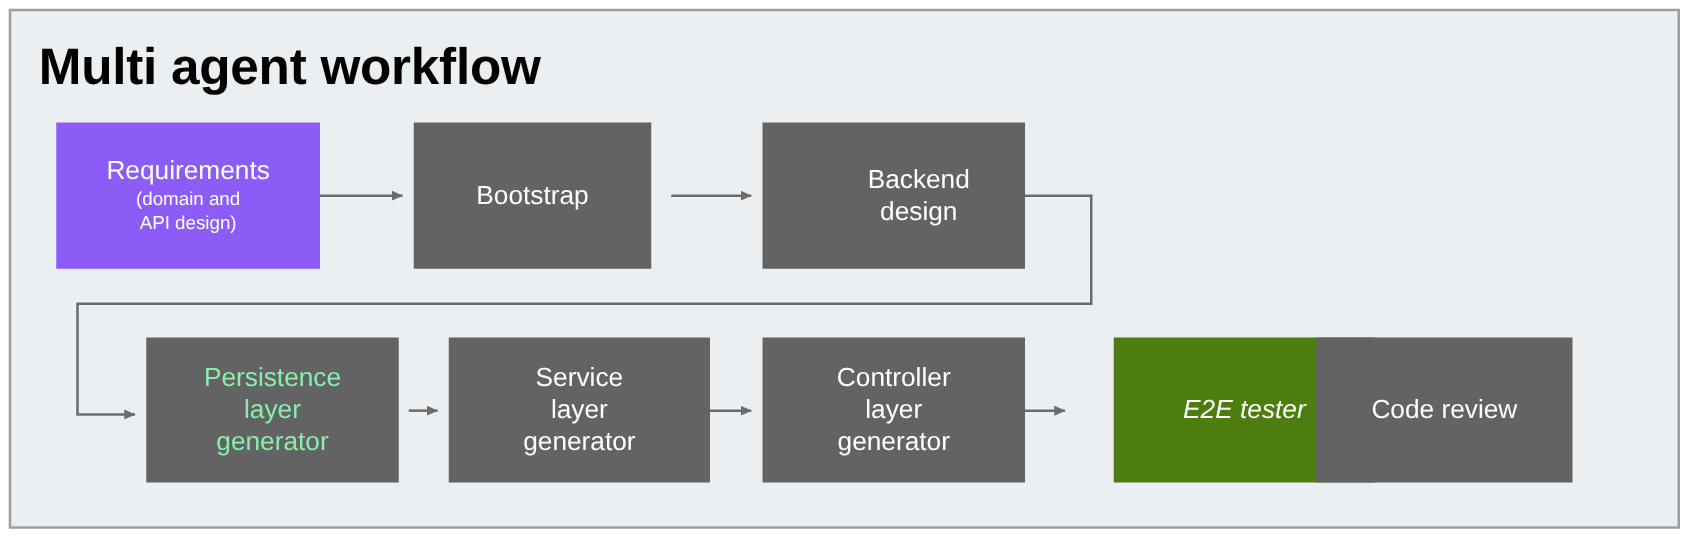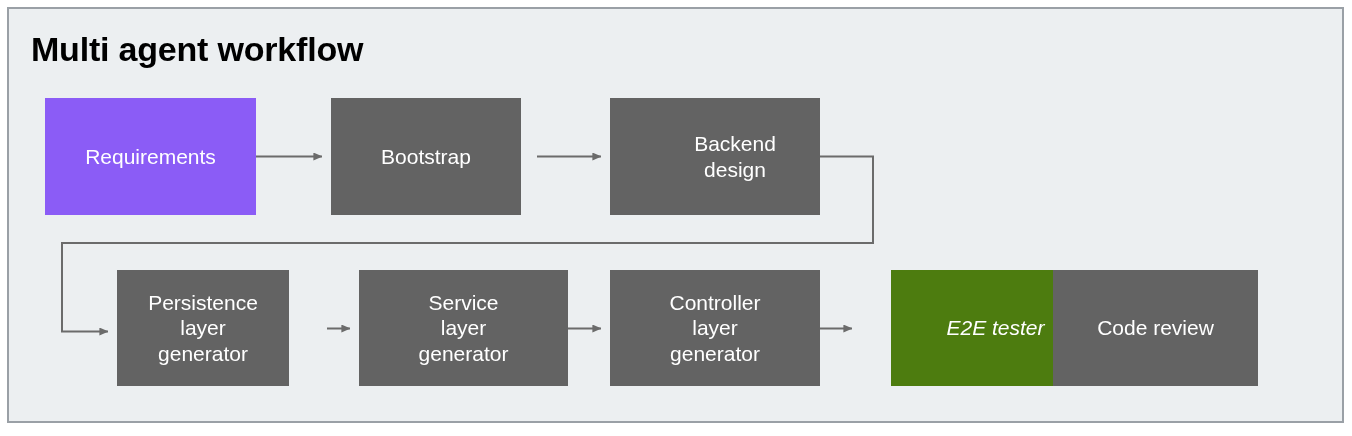--- a/index.html
+++ b/index.html
@@ -27,21 +27,21 @@
     height: 416px;
     box-sizing: border-box;
     background: #eceff1;
     border: 2px solid #9aa0a6;
   }
   
   #title {
     position: absolute;
     left: 31px;
     top: 30px;
-    font-size: 34px;
+    font-size: 41px;
     font-weight: bold;
     color: #000000;
     letter-spacing: -0.2px;
     white-space: nowrap;
   }
   
   .node {
     position: absolute;
     box-sizing: border-box;
     background: #636363;
@@ -100,29 +100,31 @@
     <path d="M568,328.5 L601,328.5" fill="none" stroke="#6b6b6b" stroke-width="2" marker-end="url(#arrowhead)"></path>
 
     <path d="M820,328.5 L852,328.5" fill="none" stroke="#6b6b6b" stroke-width="2" marker-end="url(#arrowhead)"></path>
 
     <path d="M1070,328.5 L1106,328.5" fill="none" stroke="#6b6b6b" stroke-width="2" marker-end="url(#arrowhead)"></path>
   </svg>
 
   <div id="nodes">
       <div class="node" style="left: 45px; top: 98px; width: 211px; height: 117px; background: #8b5cf6; color: rgb(255, 255, 255);">
         <div class="nlabel">Requirements</div>
+        <div class="nsub">(domain and
+API design)</div>
       </div>
       <div class="node" style="left: 331px; top: 98px; width: 190px; height: 117px; background: rgb(99, 99, 99); color: rgb(255, 255, 255);">
         <div class="nlabel">Bootstrap</div>
       </div>
       <div class="node" style="left: 610px; top: 98px; width: 210px; height: 117px; background: rgb(99, 99, 99); color: rgb(255, 255, 255); padding-left: 40px;">
         <div class="nlabel">Backend
 design</div>
       </div>
-      <div class="node" style="left: 117px; top: 270px; width: 172px; height: 116px; background: rgb(99, 99, 99); color: #ffffff;">
+      <div class="node" style="left: 117px; top: 270px; width: 202px; height: 116px; background: rgb(99, 99, 99); color: #86efac;">
         <div class="nlabel">Persistence
 layer
 generator</div>
       </div>
       <div class="node" style="left: 359px; top: 270px; width: 209px; height: 116px; background: rgb(99, 99, 99); color: rgb(255, 255, 255);">
         <div class="nlabel">Service
 layer
 generator</div>
       </div>
       <div class="node" style="left: 610px; top: 270px; width: 210px; height: 116px; background: rgb(99, 99, 99); color: rgb(255, 255, 255);">

